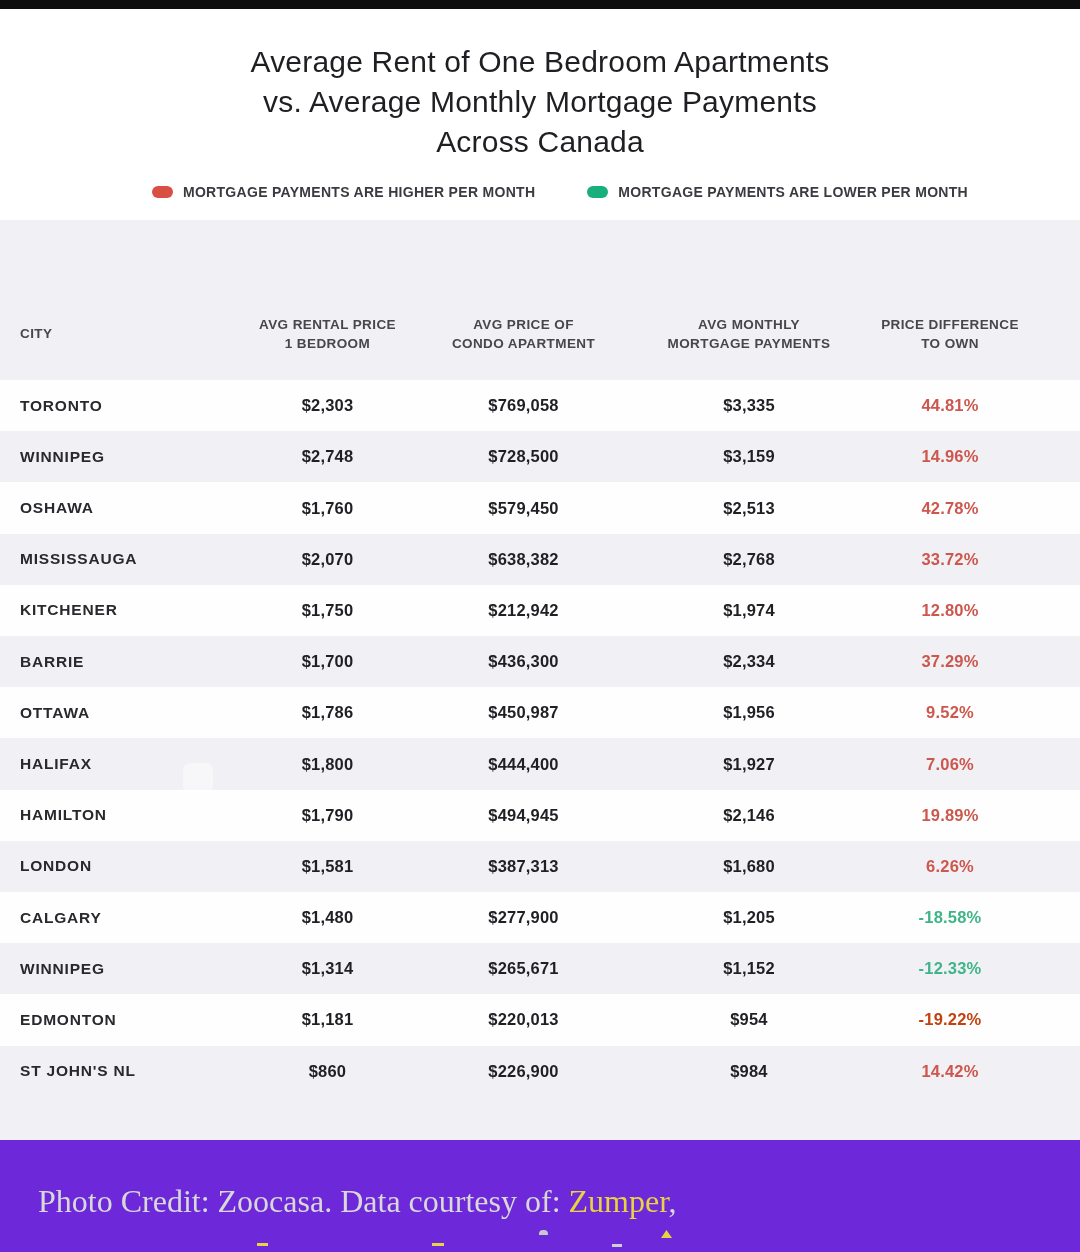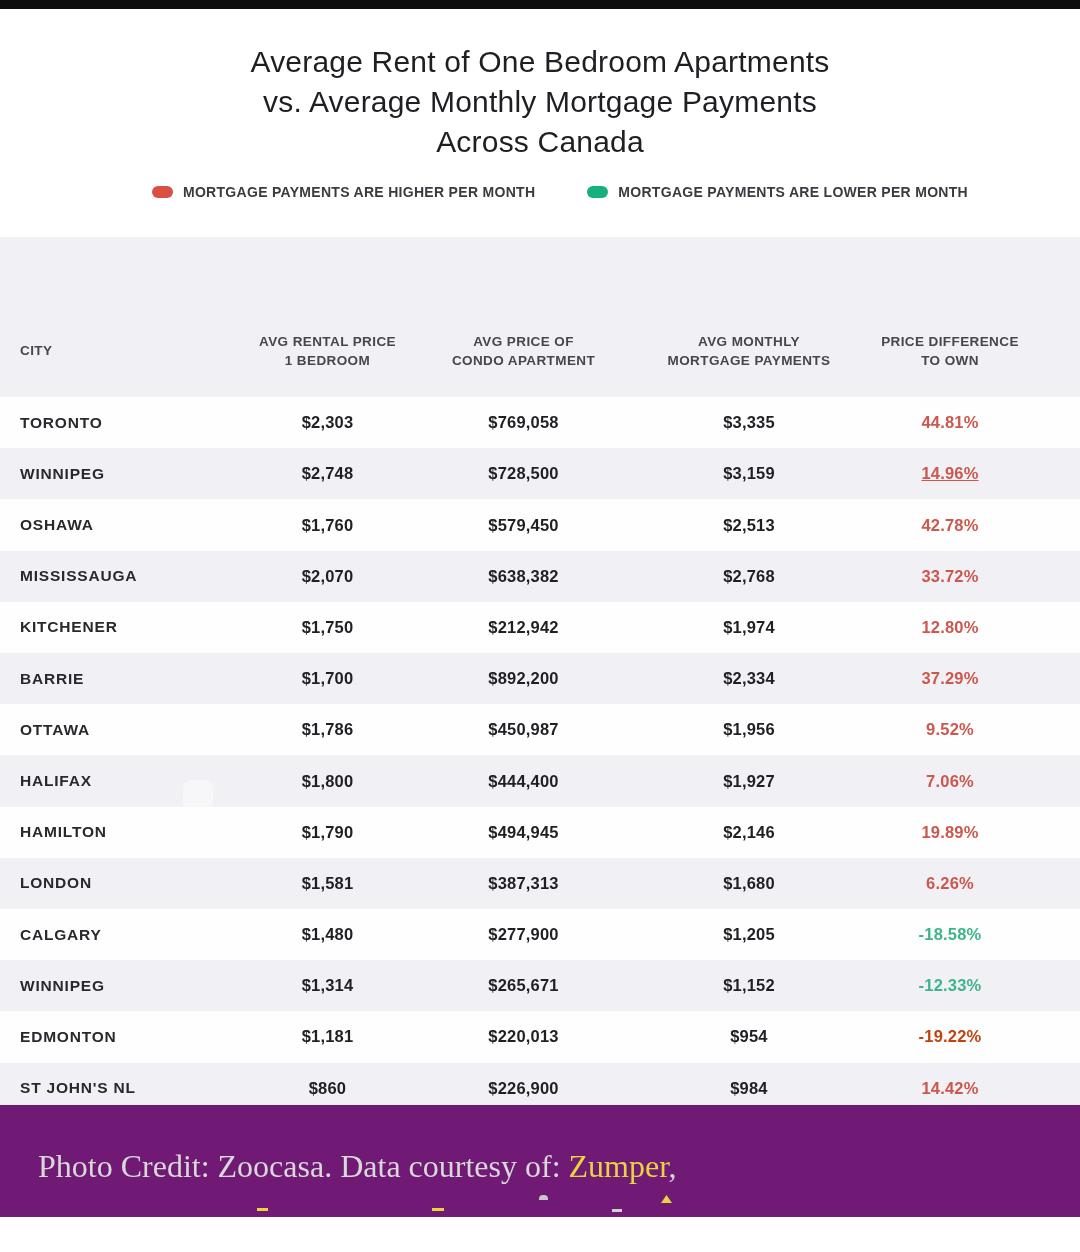--- a/index.html
+++ b/index.html
@@ -9,33 +9,33 @@
   }
   .topbar{height:9px;background:#0e0e0e;width:100%;}
   .title{
     padding-top:13px;text-align:center;font-size:30px;font-weight:400;
     line-height:40px;color:#1e1e23;letter-spacing:.2px;
   }
   .legend{display:flex;justify-content:center;align-items:center;gap:52px;margin-top:23px;height:14px;padding-left:40px;}
   .legend-item{display:flex;align-items:center;gap:10px;}
   .legend-dot{width:21px;height:12px;border-radius:6px;flex:0 0 auto;}
   .legend-label{font-size:14px;font-weight:700;color:#3a3a40;letter-spacing:.3px;}
-  .table-section{margin-top:38px;background:#f1f0f5;height:940px;box-sizing:border-box;position:relative;}
+  .table-section{margin-top:21px;background:#f1f0f5;height:940px;box-sizing:border-box;position:relative;}
   .grid-row{display:grid;grid-template-columns:230px 195px 197px 254px 148px;}
   .thead{height:160px;align-items:end;padding-bottom:27px;box-sizing:border-box;}
   .th{font-size:13.5px;font-weight:700;color:#46464c;line-height:19px;letter-spacing:.4px;text-align:center;}
   .th.left{text-align:left;padding-left:20px;margin-bottom:10px;}
   .tbody .grid-row{height:51.2px;align-items:center;}
   .tbody .grid-row:nth-child(odd){background:#fefefe;}
   .cell-city{padding-left:20px;font-size:15.5px;font-weight:700;letter-spacing:.8px;color:#28282d;}
   .cell-num{text-align:center;font-size:16.5px;font-weight:700;color:#1f1f24;letter-spacing:.2px;}
   .cell-diff{text-align:center;font-size:16.5px;font-weight:700;letter-spacing:.2px;}
   .watermark{position:absolute;left:183px;top:543px;width:30px;height:30px;border-radius:7px;
     background:#ffffff;opacity:.45;}
-  .footer{position:absolute;left:0;top:1105px;width:100%;height:112px;background:#701a75;overflow:hidden;}
+  .footer{position:absolute;left:0;top:1140px;width:100%;height:112px;background:#6d28d9;overflow:hidden;}
   .credit{position:absolute;left:38px;top:43px;font-family:"Liberation Serif", serif;
     font-size:32px;color:#d8d8d8;white-space:nowrap;font-weight:500;}
   .credit .link{text-decoration:none;cursor:pointer;}
   .frag{position:absolute;}
 </style>
 </head>
 <body>
 
 <div class="topbar"></div>
 
@@ -84,21 +84,21 @@
         <div class="cell-num">$2,303</div>
         <div class="cell-num">$769,058</div>
         <div class="cell-num">$3,335</div>
         <div class="cell-diff" style="color: rgb(205, 87, 76);">44.81%</div>
       </div>
       <div class="grid-row">
         <div class="cell-city">WINNIPEG</div>
         <div class="cell-num">$2,748</div>
         <div class="cell-num">$728,500</div>
         <div class="cell-num">$3,159</div>
-        <div class="cell-diff" style="color: rgb(205, 87, 76); text-decoration: underline;">14.96%</div>
+        <div class="cell-diff" style="color: rgb(205, 87, 76);">14.96%</div>
       </div>
       <div class="grid-row">
         <div class="cell-city">OSHAWA</div>
         <div class="cell-num">$1,760</div>
         <div class="cell-num">$579,450</div>
         <div class="cell-num">$2,513</div>
         <div class="cell-diff" style="color: rgb(205, 87, 76);">42.78%</div>
       </div>
       <div class="grid-row">
         <div class="cell-city">MISSISSAUGA</div>
@@ -110,21 +110,21 @@
       <div class="grid-row">
         <div class="cell-city">KITCHENER</div>
         <div class="cell-num">$1,750</div>
         <div class="cell-num">$212,942</div>
         <div class="cell-num">$1,974</div>
         <div class="cell-diff" style="color: rgb(205, 87, 76);">12.80%</div>
       </div>
       <div class="grid-row">
         <div class="cell-city">BARRIE</div>
         <div class="cell-num">$1,700</div>
-        <div class="cell-num">$892,200</div>
+        <div class="cell-num">$436,300</div>
         <div class="cell-num">$2,334</div>
         <div class="cell-diff" style="color: rgb(205, 87, 76);">37.29%</div>
       </div>
       <div class="grid-row">
         <div class="cell-city">OTTAWA</div>
         <div class="cell-num">$1,786</div>
         <div class="cell-num">$450,987</div>
         <div class="cell-num">$1,956</div>
         <div class="cell-diff" style="color: rgb(205, 87, 76);">9.52%</div>
       </div>

